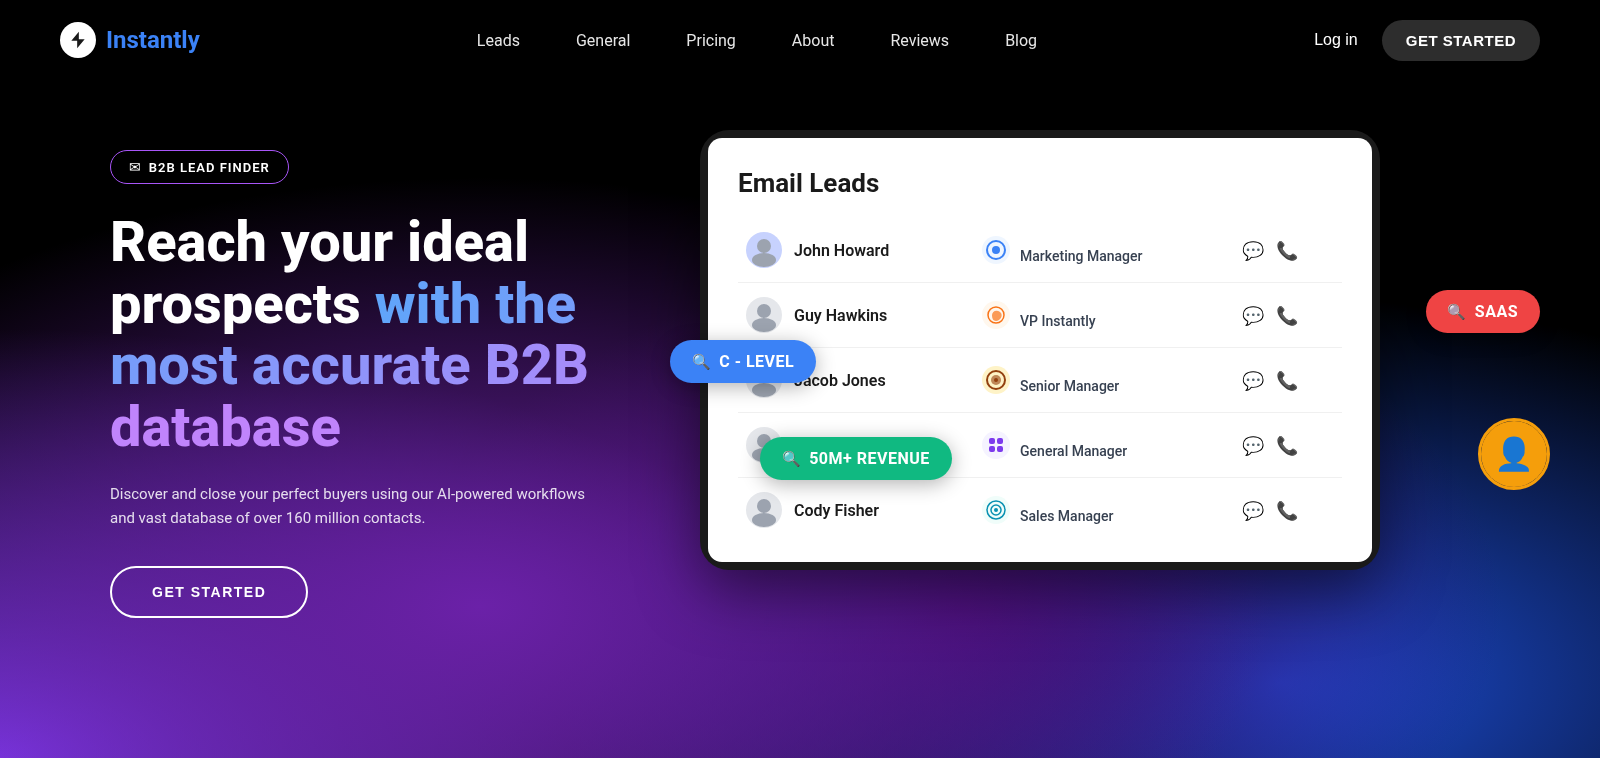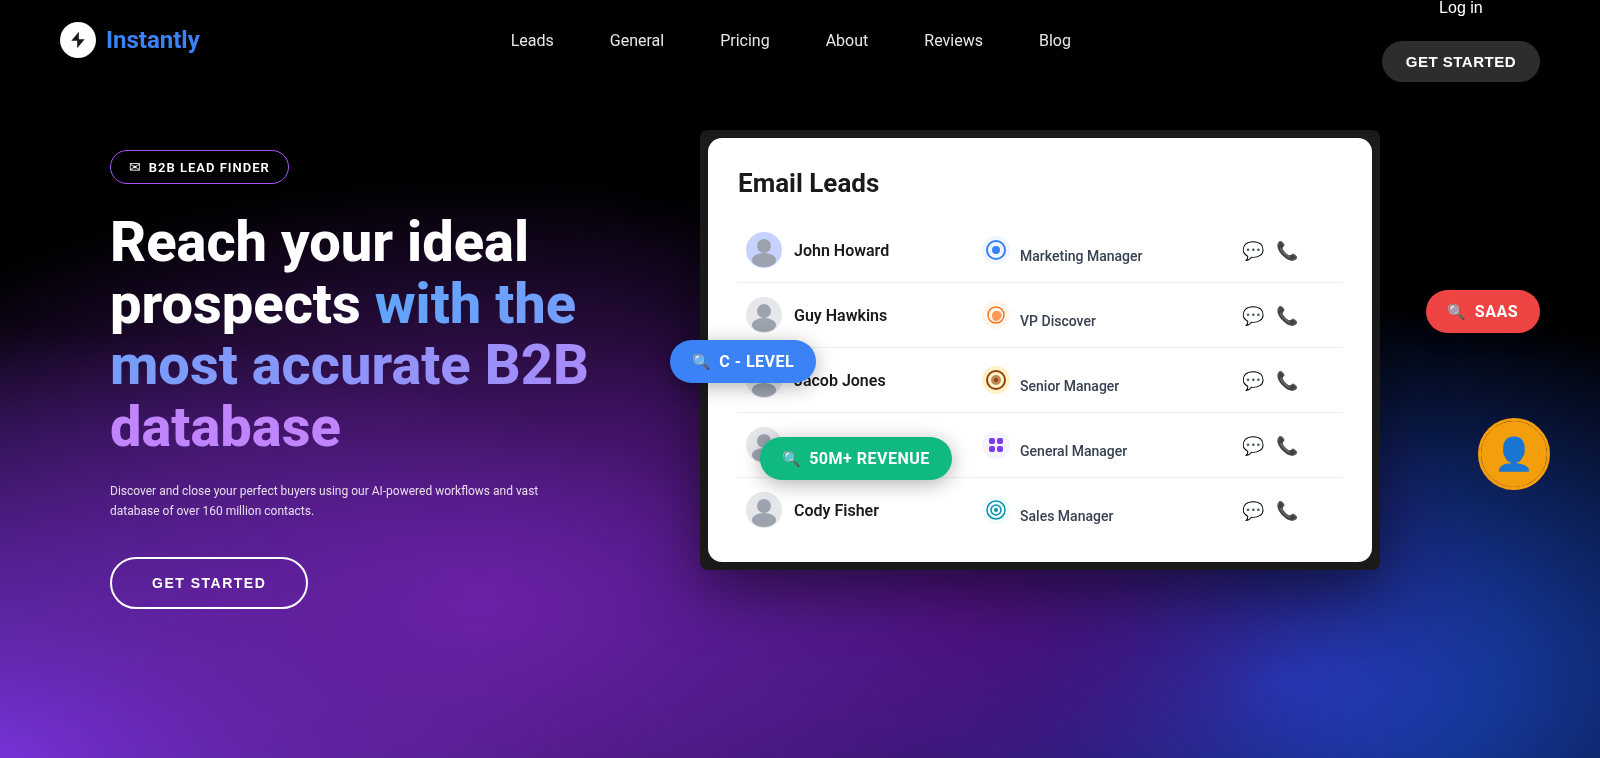--- a/index.html
+++ b/index.html
@@ -76,21 +76,20 @@
       text-decoration: none;
       font-size: 16px;
       font-weight: 400;
       opacity: 0.9;
     }
 
     .nav-actions {
       display: flex;
       align-items: center;
       gap: 24px;
-      flex-direction: column;
     }
 
     .login-btn {
       color: #fff;
       font-size: 16px;
       font-weight: 500;
       text-decoration: none;
       background: none;
       border: none;
       cursor: pointer;
@@ -161,21 +160,21 @@
       -webkit-background-clip: text;
       -webkit-text-fill-color: transparent;
       background-clip: text;
     }
 
     .hero-headline .purple-text {
       color: #c084fc;
     }
 
     .hero-subtext {
-      font-size: 12px;
+      font-size: 15px;
       color: rgba(255,255,255,0.85);
       line-height: 1.6;
       margin-bottom: 36px;
       max-width: 480px;
     }
 
     .hero-cta {
       display: inline-block;
       background: transparent;
       border: 2px solid #fff;
@@ -192,21 +191,21 @@
 
     
     .right-side {
       flex: 1;
       position: relative;
       padding-top: 10px;
     }
 
     .email-leads-card {
       background: #1a1a1a;
-      border-radius: 8px;
+      border-radius: 29px;
       padding: 8px;
       box-shadow: 0 20px 60px rgba(0,0,0,0.5);
       max-width: 680px;
     }
 
     .email-leads-inner {
       background: #fff;
       border-radius: 14px;
       padding: 30px 30px 20px;
     }
@@ -490,21 +489,21 @@
                 </div>
               </td>
               <td>
                 <div class="role-cell">
                   <div class="role-icon icon-orange">
                     <svg width="22" height="22" viewBox="0 0 22 22">
                         <circle cx="11" cy="11" r="8" fill="none" stroke="#f97316" stroke-width="1.5"></circle>
                         <path d="M7 11 C7 8 11 5 15 8 C19 11 15 17 11 17 C8 17 7 14 7 11Z" fill="#f97316" opacity="0.7"></path>
                       </svg>
                   </div>
-                  <span class="role-text">VP Discover</span>
+                  <span class="role-text">VP Instantly</span>
                 </div>
               </td>
               <td>
                 <div class="action-icons">
                   <span class="chat-icon">💬</span>
                   <span class="phone-icon">📞</span>
                 </div>
               </td>
             </tr>
 

